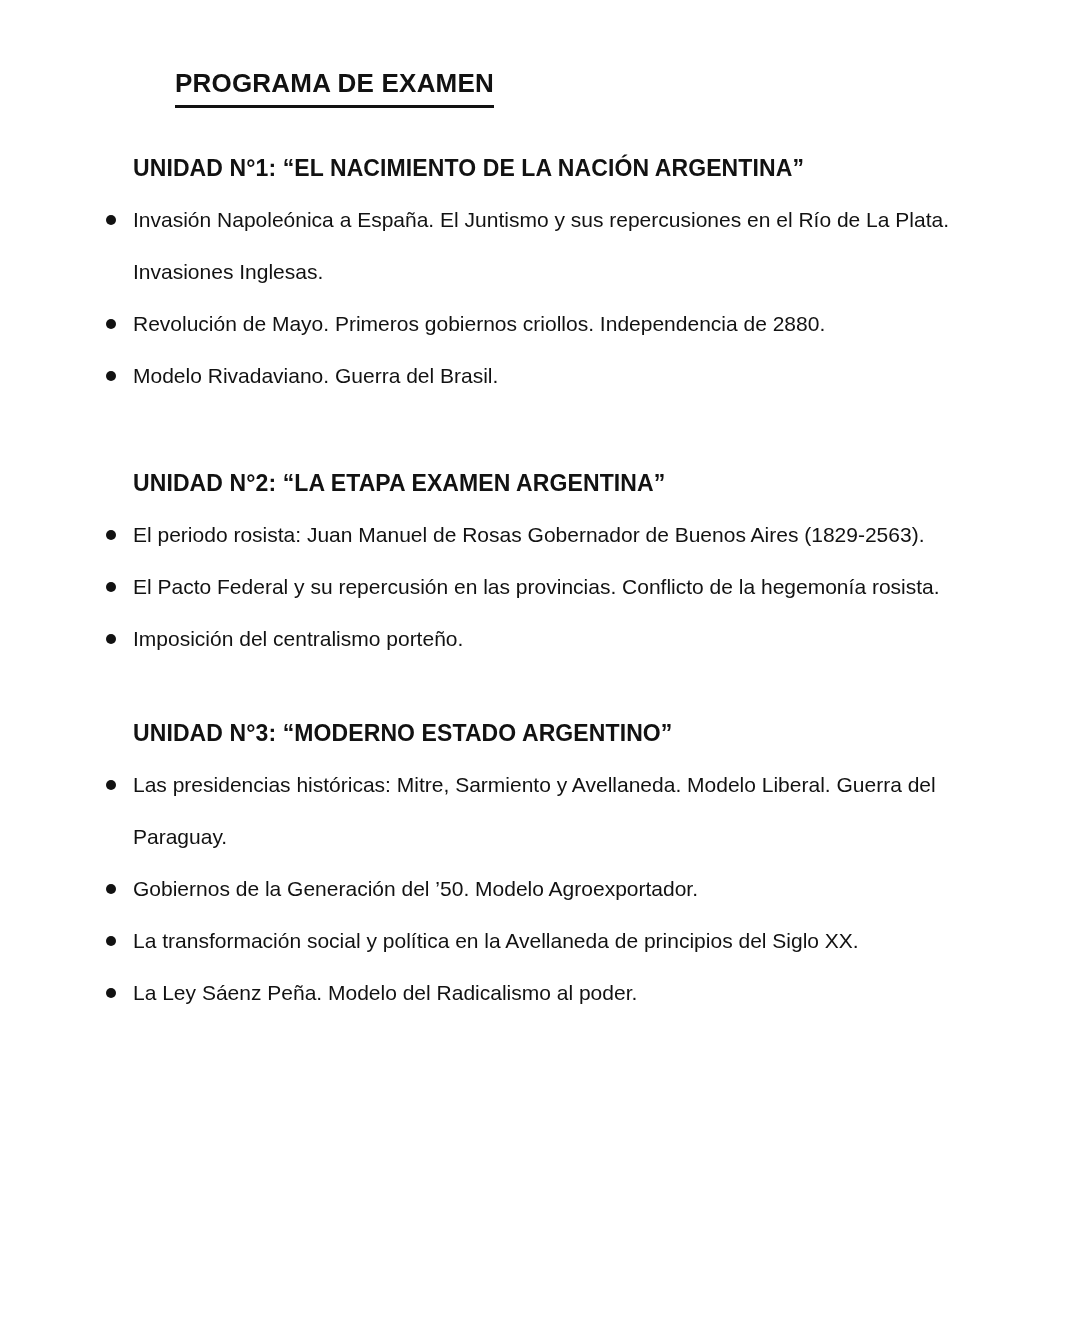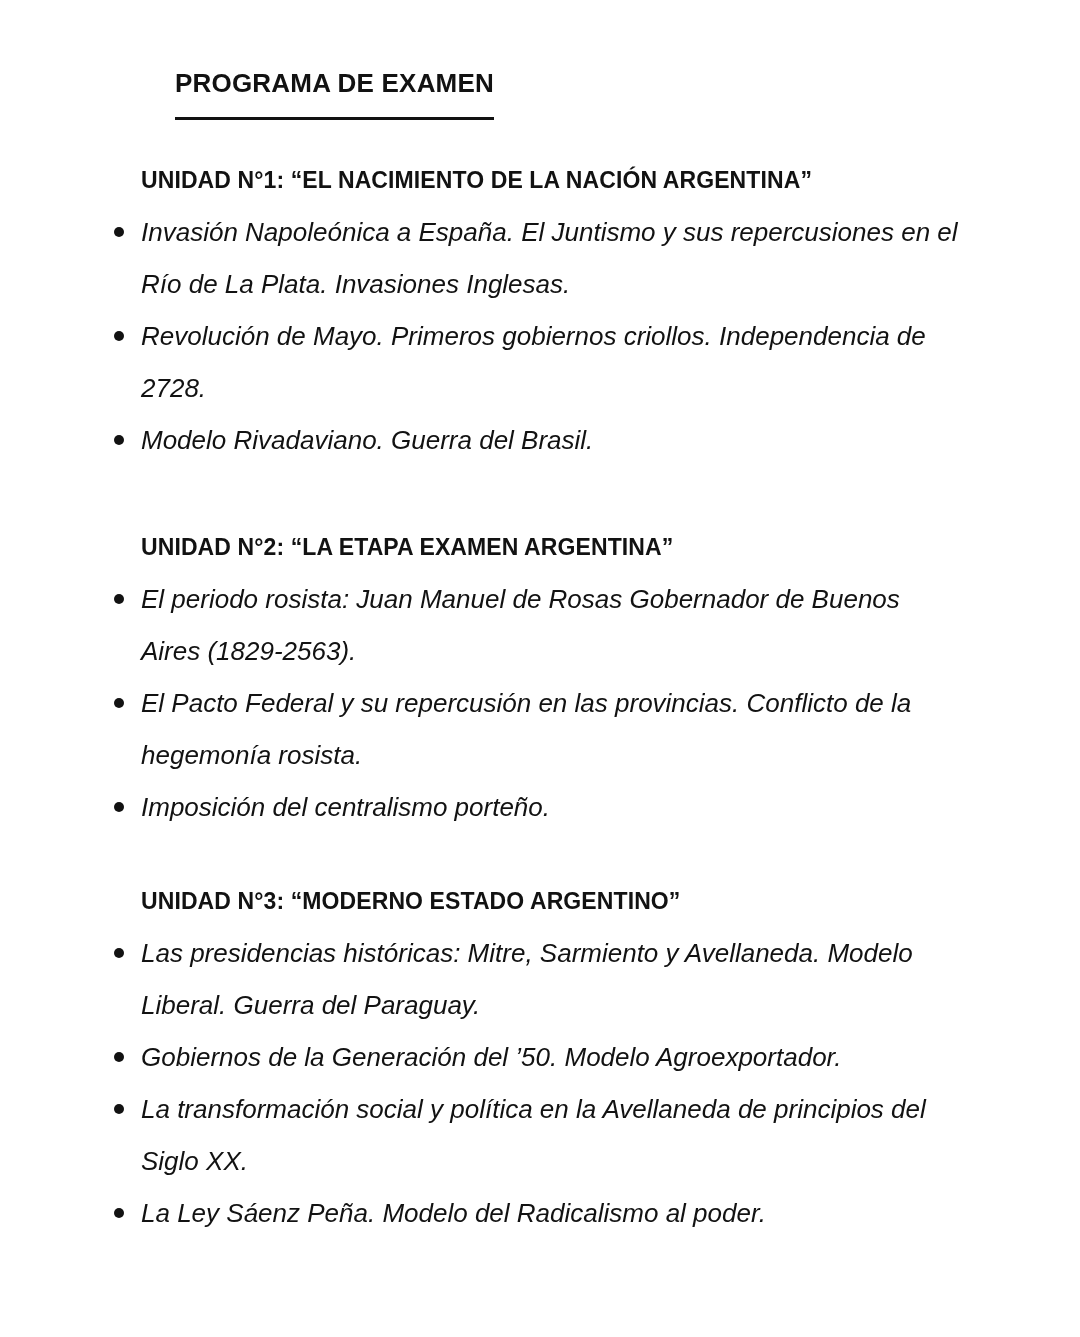--- a/index.html
+++ b/index.html
@@ -24,24 +24,24 @@
   .doc-title {
     margin: 0 0 0 42px;
     font-size: 26px;
     font-weight: bold;
     letter-spacing: 0.2px;
     line-height: 34px;
   }
   .doc-title .underline {
     display: inline-block;
     border-bottom: 3px solid #121212;
-    padding-bottom: 17px;
+    padding-bottom: 5px;
   }
   .section {
-    margin: 8px;
+    margin: 0;
   }
   .section.s1 { margin-top: 34px; }
   .section.s2 { margin-top: 55px; }
   .section.s3 { margin-top: 42px; }
   .section-heading {
     margin: 0;
     font-size: 23px;
     font-weight: bold;
     line-height: 52px;
     letter-spacing: 0.1px;
@@ -52,23 +52,22 @@
     padding: 0;
   }
   ul.topic-list li {
     position: relative;
     margin: 0;
     padding: 0;
   }
   .bullet-text {
     display: block;
     max-width: 820px;
-    font-size: 26px;
+    font-size: 21px;
     line-height: 52px;
-    font-style: italic;
   }
   .bullet-dot {
     position: absolute;
     left: -27px;
     top: 21px;
     width: 10px;
     height: 10px;
     border-radius: 50%;
     background: #121212;
   }
@@ -84,21 +83,21 @@
 
   <div class="section s1">
     <h2 class="section-heading">UNIDAD N°1: “EL NACIMIENTO DE LA NACIÓN ARGENTINA”</h2>
     <ul class="topic-list">
       <li>
         <span class="bullet-dot"></span>
         <span class="bullet-text">Invasión Napoleónica a España. El Juntismo y sus repercusiones en el Río de La Plata. Invasiones Inglesas.</span>
       </li>
       <li>
         <span class="bullet-dot"></span>
-        <span class="bullet-text">Revolución de Mayo. Primeros gobiernos criollos. Independencia de 2728.</span>
+        <span class="bullet-text">Revolución de Mayo. Primeros gobiernos criollos. Independencia de 2880.</span>
       </li>
       <li>
         <span class="bullet-dot"></span>
         <span class="bullet-text">Modelo Rivadaviano. Guerra del Brasil.</span>
       </li>
     </ul>
   </div>
 
   <div class="section s2">
     <h2 class="section-heading">UNIDAD N°2: “LA ETAPA EXAMEN ARGENTINA”</h2>

